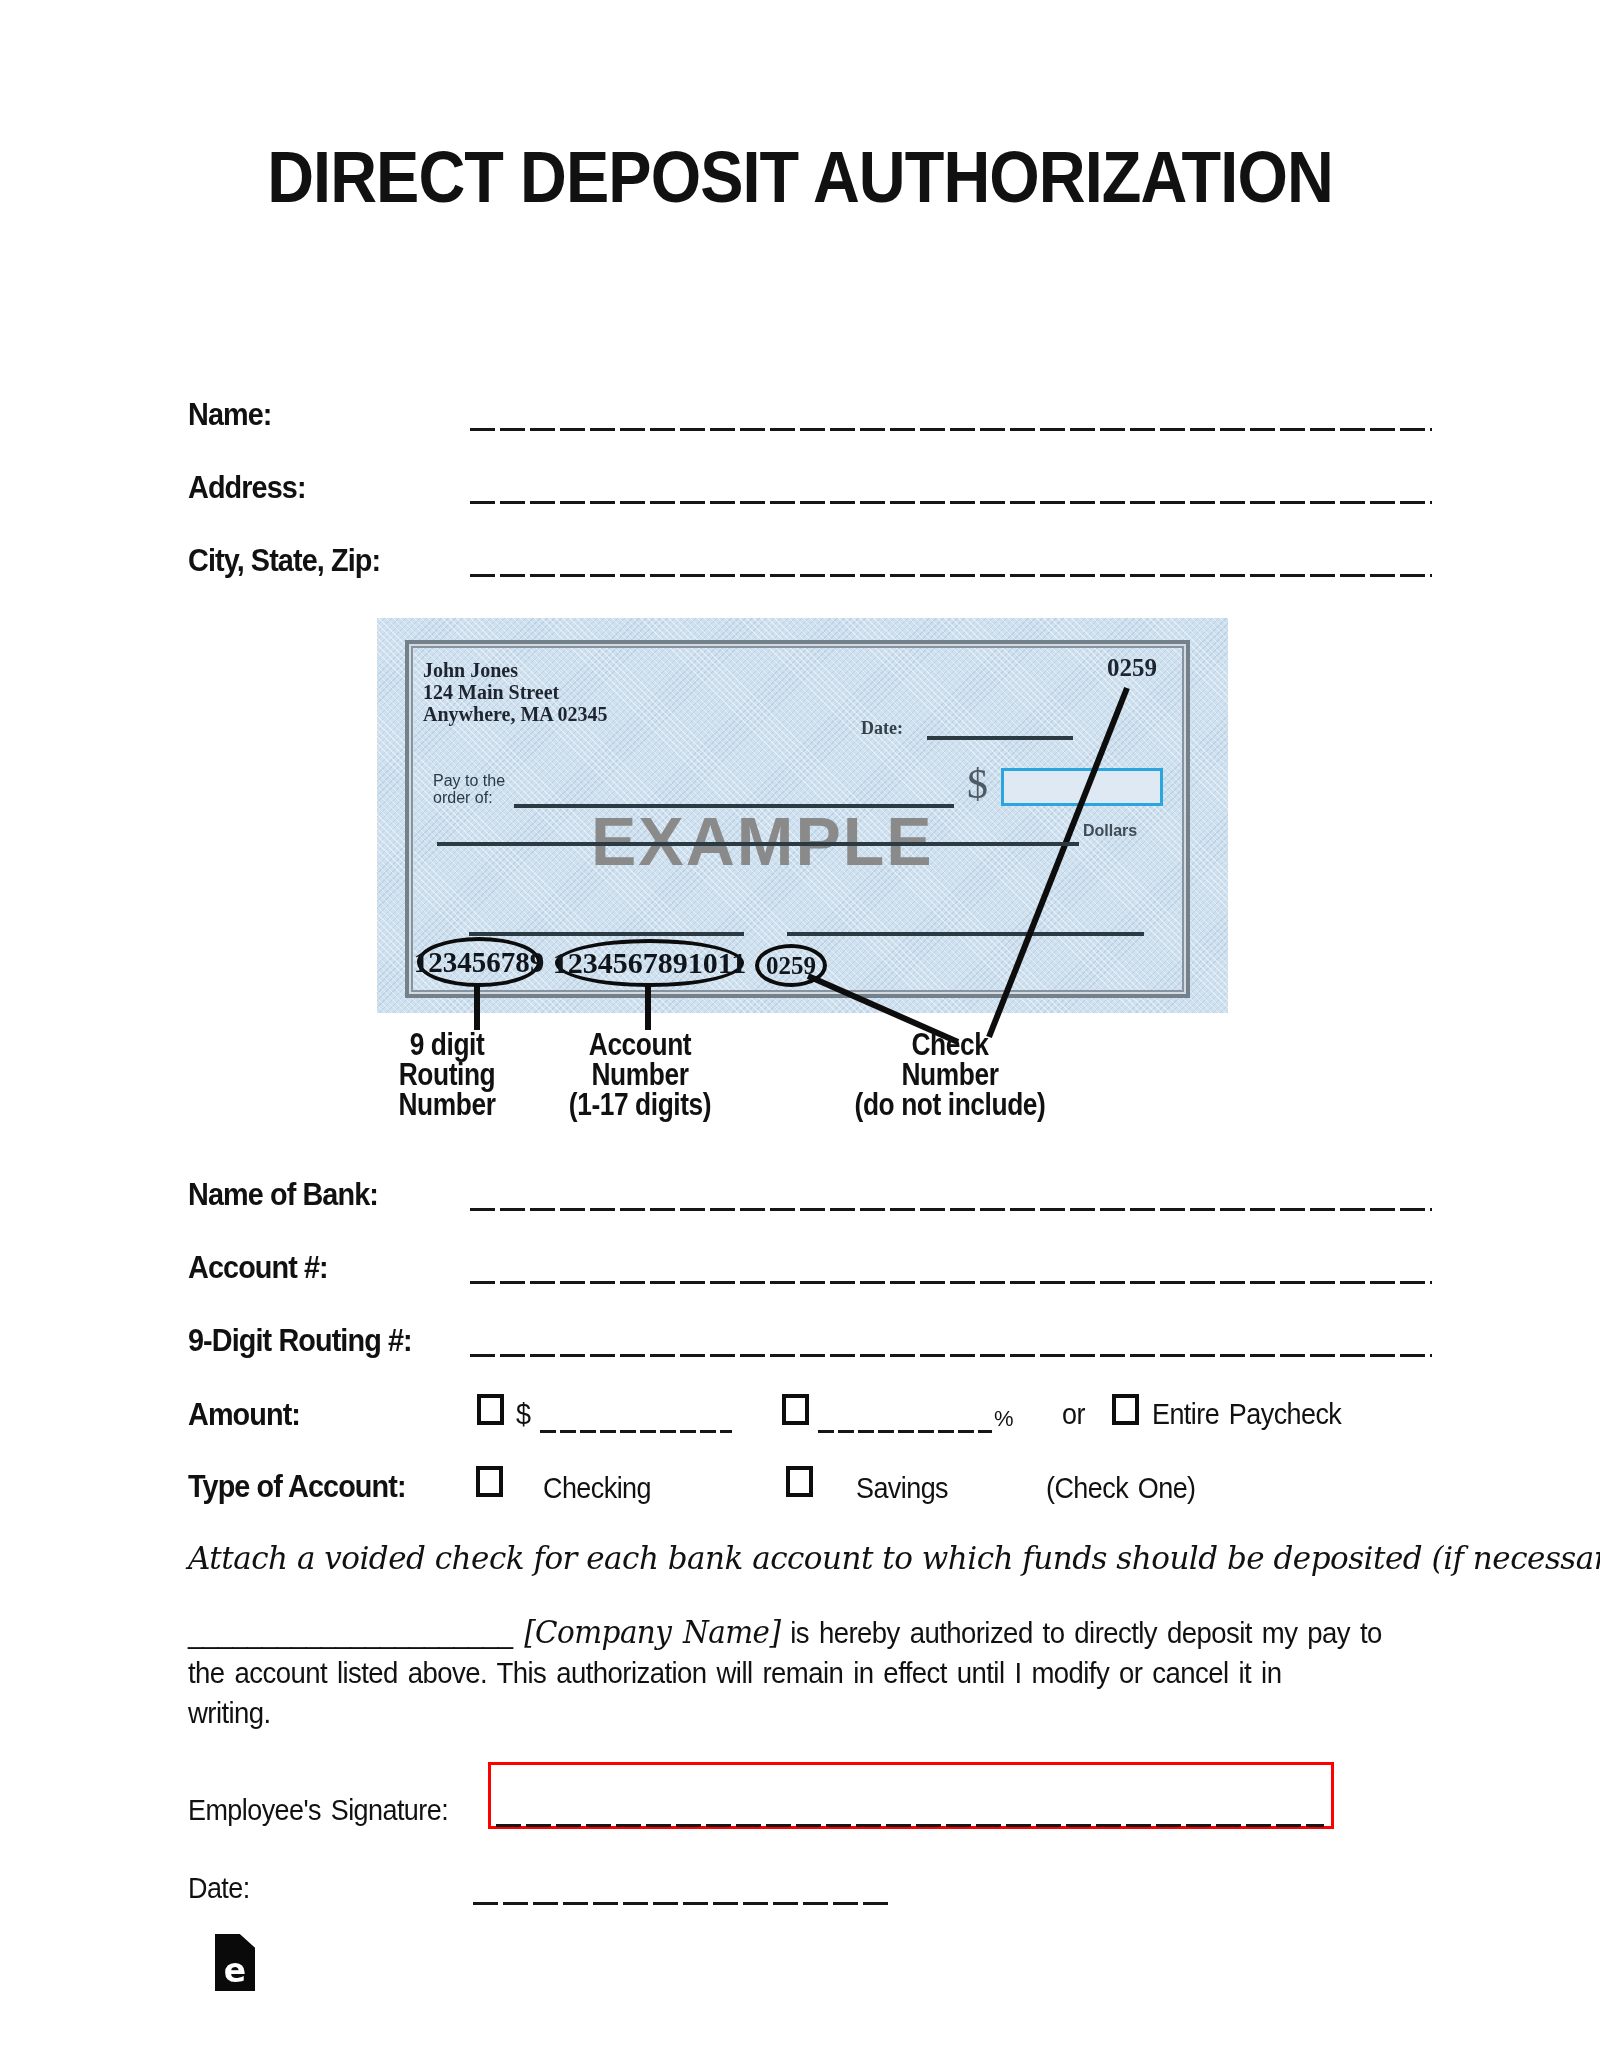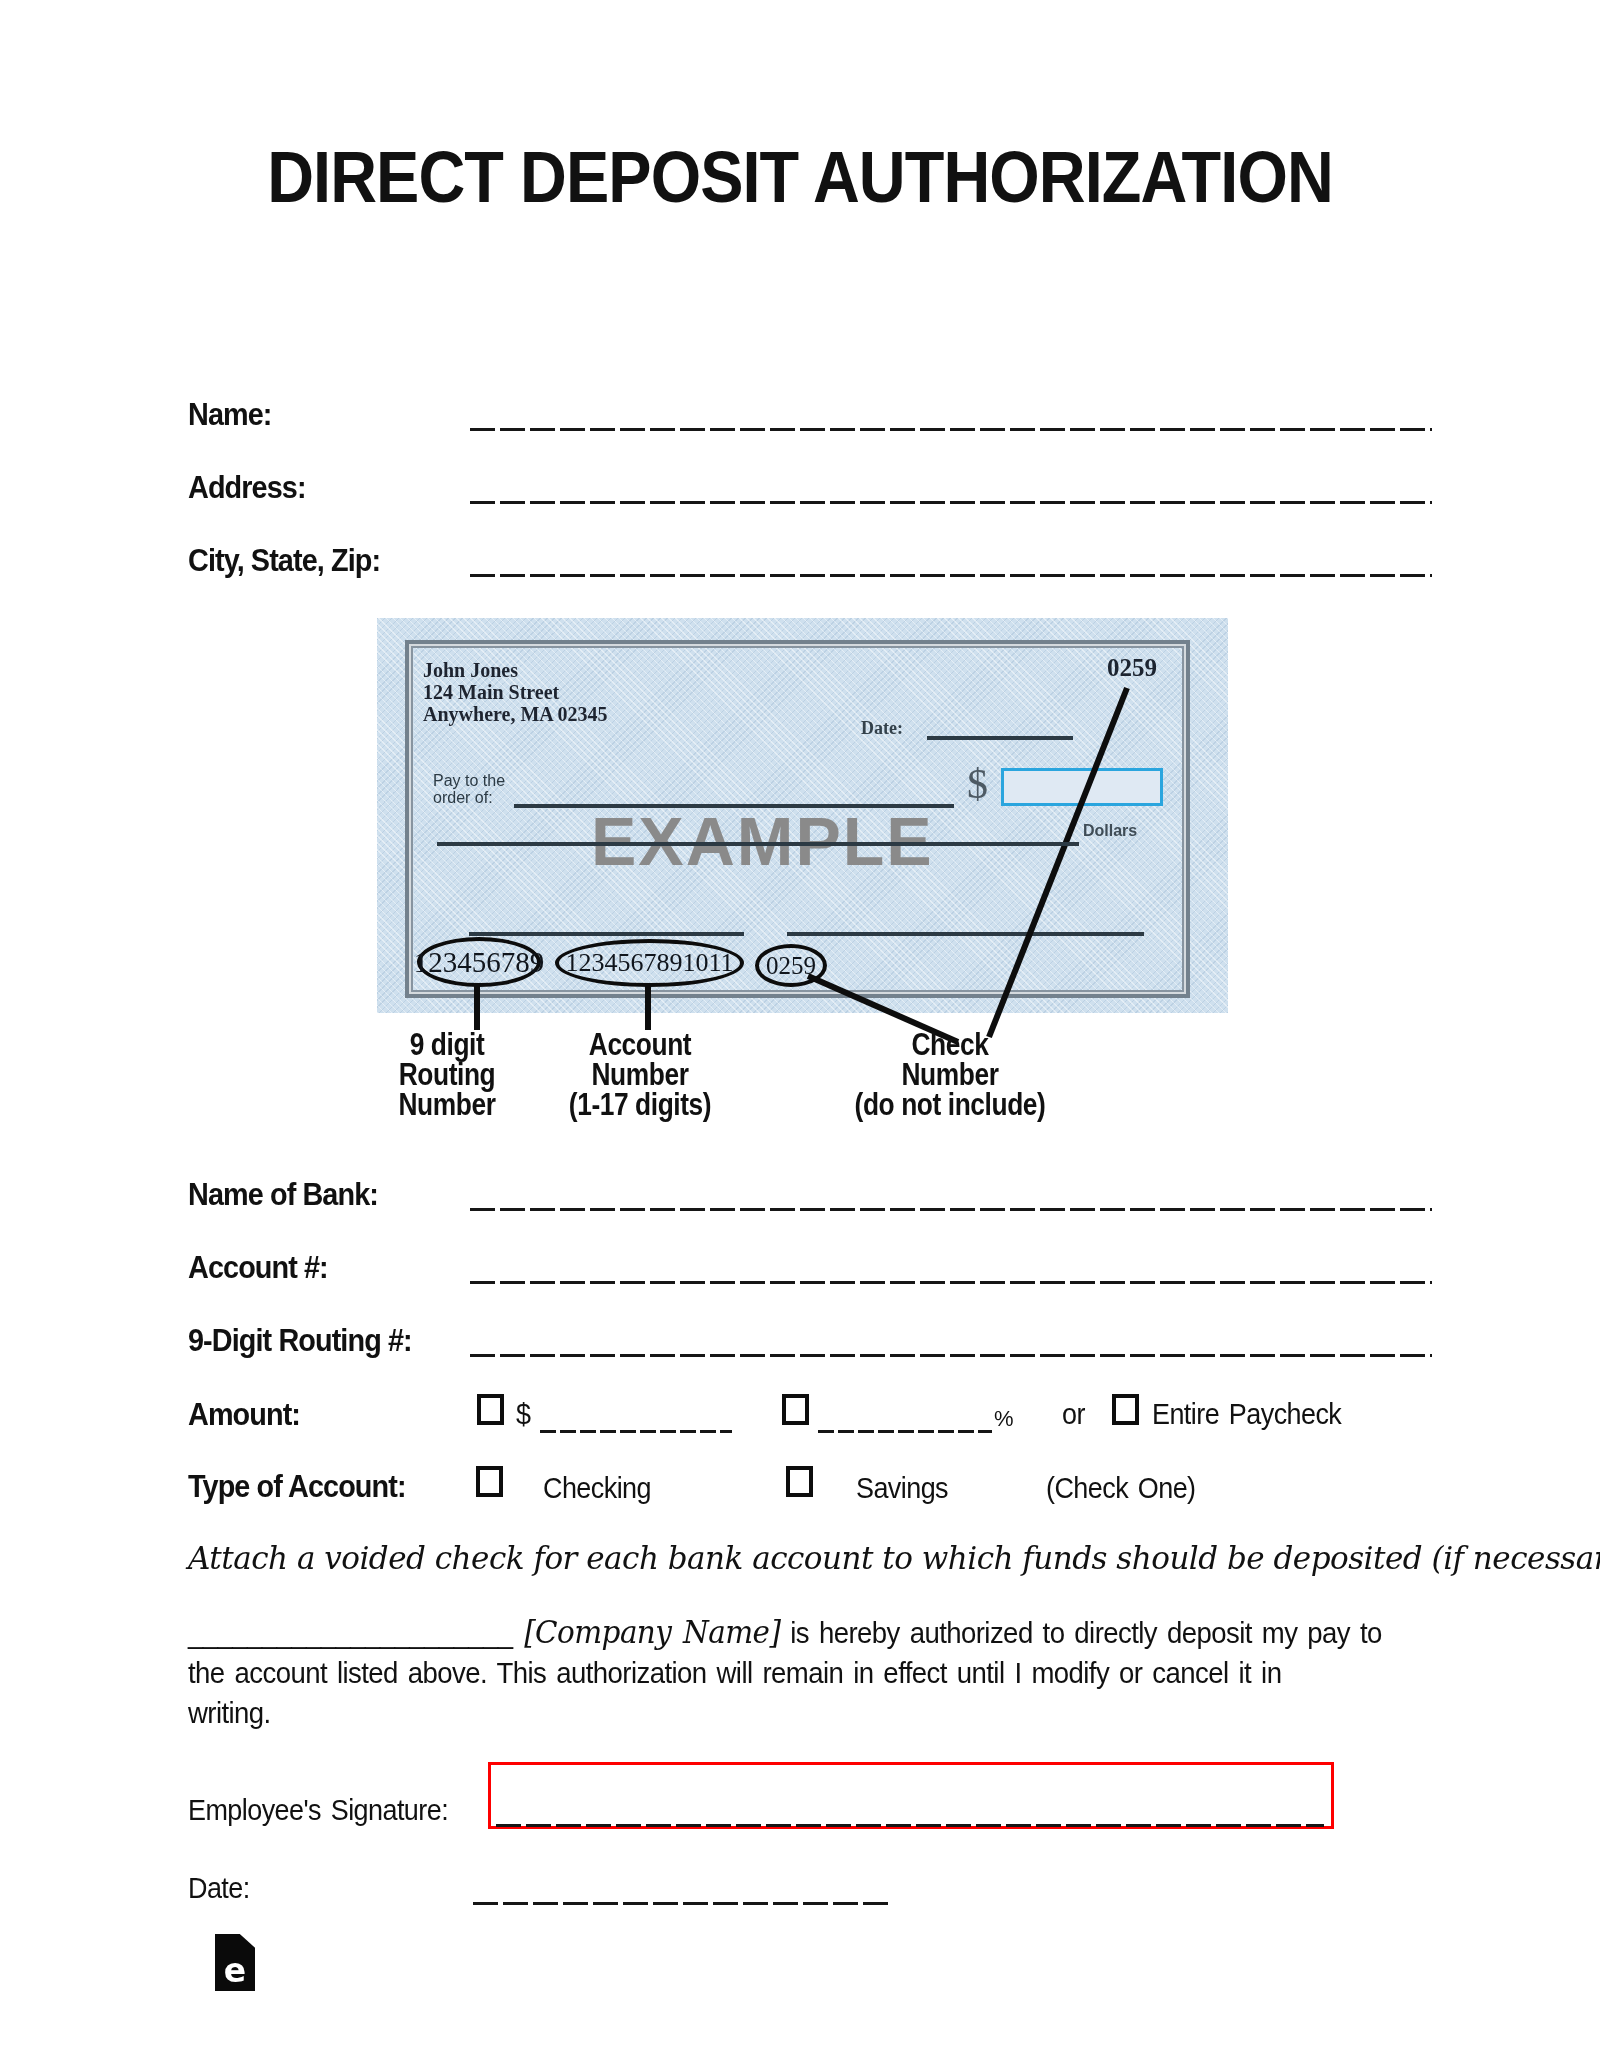--- a/index.html
+++ b/index.html
@@ -32,21 +32,21 @@
       background-color:#cfe0ee;
       background-image:
         repeating-linear-gradient(45deg, rgba(255,255,255,.45) 0 1px, rgba(0,0,0,0) 1px 5px),
         repeating-linear-gradient(-45deg, rgba(164,190,214,.45) 0 1px, rgba(0,0,0,0) 1px 5px); }
   .check-inner { left:28px; top:22px; width:785px; height:358px; box-sizing:border-box;
       border:4px solid #73818d; box-shadow: inset 0 0 0 2px rgba(255,255,255,.65), inset 0 0 0 4px #8794a0; }
   .serif { font-family:"Liberation Serif", serif; }
   .chk-line { background:#2c3a44; height:4px; }
   .oval { border:4px solid #0c0c0c; border-radius:50%; box-sizing:border-box;
           display:flex; align-items:center; justify-content:center;
-          font-family:"Liberation Serif", serif; font-weight:normal; color:#10151c; }
+          font-family:"Liberation Serif", serif; font-weight:bold; color:#10151c; }
 
   .callout { font-weight:bold; font-size:31px; line-height:30px; text-align:center;
              letter-spacing:-0.5px; transform:scaleX(.85); }
 
   .note-italic { font-family:"DejaVu Serif", serif; font-style:italic; font-size:31px;
                  letter-spacing:-0.5px; white-space:nowrap; }
 
   .para { width:1270px; font-size:29px; line-height:40px; letter-spacing:-0.6px; word-spacing:3px;
           transform:scaleX(.95); transform-origin:0 0; }
   .company { font-family:"DejaVu Serif", serif; font-style:italic; font-size:31px; }
@@ -105,21 +105,21 @@
 
       <div class="abs" style="left:182px; top:158px; font-size:68px; font-weight:bold; color:#8a8a8a; letter-spacing:2px; z-index:1;">EXAMPLE</div>
       <div class="abs chk-line" style="left:28px; top:198px; width:642px; z-index:2;"></div>
 
       <div class="abs chk-line" style="left:60px; top:288px; width:275px;"></div>
       <div class="abs chk-line" style="left:378px; top:288px; width:357px;"></div>
 
       <div class="abs oval" style="left:8px; top:293px; width:124px; height:50px; font-size:29px;">
         <span>123456789</span>
       </div>
-      <div class="abs oval" style="left:146px; top:295px; width:189px; height:48px; font-size:26px;">
+      <div class="abs oval" style="left:146px; top:295px; width:189px; height:48px; font-size:30px;">
         <span>1234567891011</span>
       </div>
       <div class="abs oval" style="left:346px; top:300px; width:72px; height:43px; font-size:25px;">
         <span>0259</span>
       </div>
     </div>
   </div>
 
   <svg class="abs" style="left:370px; top:610px;" width="880" height="530" viewBox="0 0 880 530">
     <line x1="107" y1="373" x2="107" y2="420" stroke="#0d0d0d" stroke-width="6"></line>

